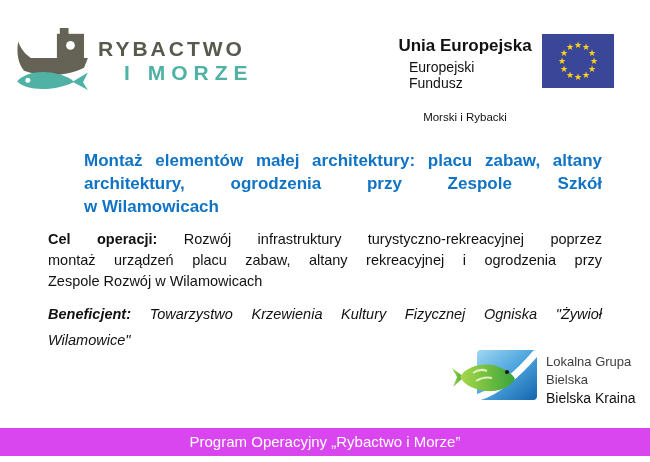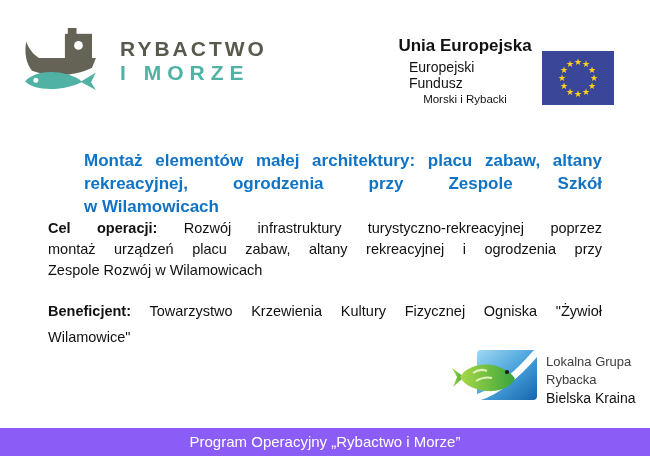--- a/index.html
+++ b/index.html
@@ -4,55 +4,55 @@
 <style>
   * { margin:0; padding:0; box-sizing:border-box; }
   html,body { background:#ffffff; }
   .page {
     position:relative; width:650px; height:462px; background:#ffffff;
     font-family:"Liberation Sans", sans-serif; color:#1a1a1a; overflow:hidden;
     margin:0 auto;
   }
 
   
-  .logo-rybactwo { position:absolute; left:24px; top:28px; display:flex; align-items:flex-start; gap:20px;justify-content:space-between; }
+  .logo-rybactwo { position:absolute; left:16px; top:28px; display:flex; align-items:flex-start; gap:6px;justify-content:space-between; }
   .logo-rybactwo svg { width:76px; height:62px; flex:0 0 auto; }
   .logo-rybactwo .wordmark { padding-top:9px; }
   .wm-line1 { font-size:21px; font-weight:700; letter-spacing:3px; color:#5a594e; line-height:24px; }
-  .wm-line2 { font-size:21px; font-weight:700; letter-spacing:6px; color:#4fb2a4; line-height:24px; }
+  .wm-line2 { font-size:21px; font-weight:700; letter-spacing:6px; color:#4fb2a4; line-height:24px;margin-left:26px; }
 
   
-  .eu-block { position:absolute; left:398px; top:34px; display:flex; gap:10px; align-items:flex-end; }
+  .eu-block { position:absolute; left:398px; top:34px; display:flex; gap:10px; align-items:flex-start; }
   .eu-text { text-align:center; padding-top:2px; width:134px; }
   .eu-title { font-size:17px; font-weight:700; color:#111; line-height:20px; white-space:nowrap; }
   .eu-sub1 { font-size:14px; color:#111; width:112px; margin:3px auto 0; text-align:justify; text-align-last:justify; }
-  .eu-sub2 { font-size:11.5px; color:#111; margin-top:2px; white-space:nowrap; }
+  .eu-sub2 { font-size:11.5px; color:#111; margin-top:20px; white-space:nowrap; }
   .eu-flag { position:relative; width:72px; height:54px; background:#3a4697; flex:0 0 auto; }
   .eu-star { position:absolute; font-family:"DejaVu Sans", sans-serif; font-size:9px; line-height:1;
              color:#ffd21c; transform:translate(-50%,-50%); }
 
   
   .content { position:absolute; left:48px; top:149px; width:554px; }
   .title { color:#1173c4; font-weight:700; font-size:17px; line-height:23px;margin-left:36px; }
   .jline { text-align:justify; text-align-last:justify; }
   .lline { text-align:left; text-align-last:left; }
   .para { font-size:14.5px; color:#111; }
-  .para-cel { line-height:21px; }
-  .para-ben { margin-top:17px; line-height:26px; }
+  .para-cel { margin-top:11px; line-height:21px; }
+  .para-ben { margin-top:9px; line-height:26px;font-style:italic; }
   .plabel { font-weight:700; }
 
   
   .lgr { position:absolute; left:451px; top:350px; display:flex; align-items:flex-start; gap:7px; }
   .lgr svg { width:88px; height:52px; flex:0 0 auto; }
   .lgr-text { padding-top:3px; }
   .lgr-l1, .lgr-l2 { font-size:13px; color:#3d3d3d; line-height:18px; white-space:nowrap; }
   .lgr-l3 { font-size:14px; font-weight:400; color:#111; line-height:18px; white-space:nowrap; }
 
   
-  .footer-bar { position:absolute; left:0; top:428px; width:650px; height:28px; background:#8b5cf6; }
+  .footer-bar { position:absolute; left:0; top:428px; width:650px; height:28px; background:#d946ef; }
   .footer-bar span { display:block; text-align:center; color:#ffffff; font-size:15px; line-height:28px; }
 </style>
 </head>
 <body>
 
 <div class="page">
 
   <div class="logo-rybactwo">
     <svg viewBox="0 0 78 64" aria-hidden="true">
       <g fill="#646356">
@@ -90,21 +90,21 @@
       <span class="eu-star" style="left:22px;top:35px">★</span>
       <span class="eu-star" style="left:20px;top:27px">★</span>
       <span class="eu-star" style="left:22px;top:19px">★</span>
       <span class="eu-star" style="left:28px;top:13px">★</span>
     </div>
   </div>
 
   <div class="content">
     <h1 class="title">
       <div class="jline">Montaż elementów małej architektury: placu zabaw, altany</div>
-      <div class="jline">rekreacyjnej, ogrodzenia przy Zespole Szkół</div>
+      <div class="jline">architektury, ogrodzenia przy Zespole Szkół</div>
       <div class="lline">w Wilamowicach</div>
     </h1>
 
     <div class="para para-cel">
       <div class="jline"><span class="plabel">Cel operacji:</span> <span>Rozwój infrastruktury turystyczno-rekreacyjnej poprzez</span></div>
       <div class="jline">montaż urządzeń placu zabaw, altany rekreacyjnej i ogrodzenia przy</div>
       <div class="lline">Zespole Rozwój w Wilamowicach</div>
     </div>
 
     <div class="para para-ben">
@@ -129,21 +129,21 @@
       <rect x="26" y="0" width="60" height="50" rx="4" fill="url(#lgrbg)"></rect>
       <path d="M28,47 C46,41 66,25 84,4" stroke="#ffffff" stroke-width="7" fill="none" stroke-linecap="round"></path>
       <path d="M1,18 L13,27 L2,37 L6,27 Z" fill="url(#lgrfish)"></path>
       <path d="M9,27 C15,16 33,12 45,16 C55,19 62,24 64,29 C60,37 48,42 36,41 C24,40 13,35 9,27 Z" fill="url(#lgrfish)"></path>
       <path d="M22,23 q7,-5 14,-2" stroke="#dff0b8" stroke-width="2" fill="none"></path>
       <path d="M25,31 q8,-5 16,-3" stroke="#dff0b8" stroke-width="2" fill="none"></path>
       <circle cx="56" cy="22" r="2.1" fill="#1a1a1a"></circle>
     </svg>
     <div class="lgr-text">
       <div class="lgr-l1">Lokalna Grupa</div>
-      <div class="lgr-l2">Rybacka</div>
+      <div class="lgr-l2">Bielska</div>
       <div class="lgr-l3">Bielska Kraina</div>
     </div>
   </div>
 
   <div class="footer-bar">
     <span>Program Operacyjny „Rybactwo i Morze”</span>
   </div>
 
 </div>
 

